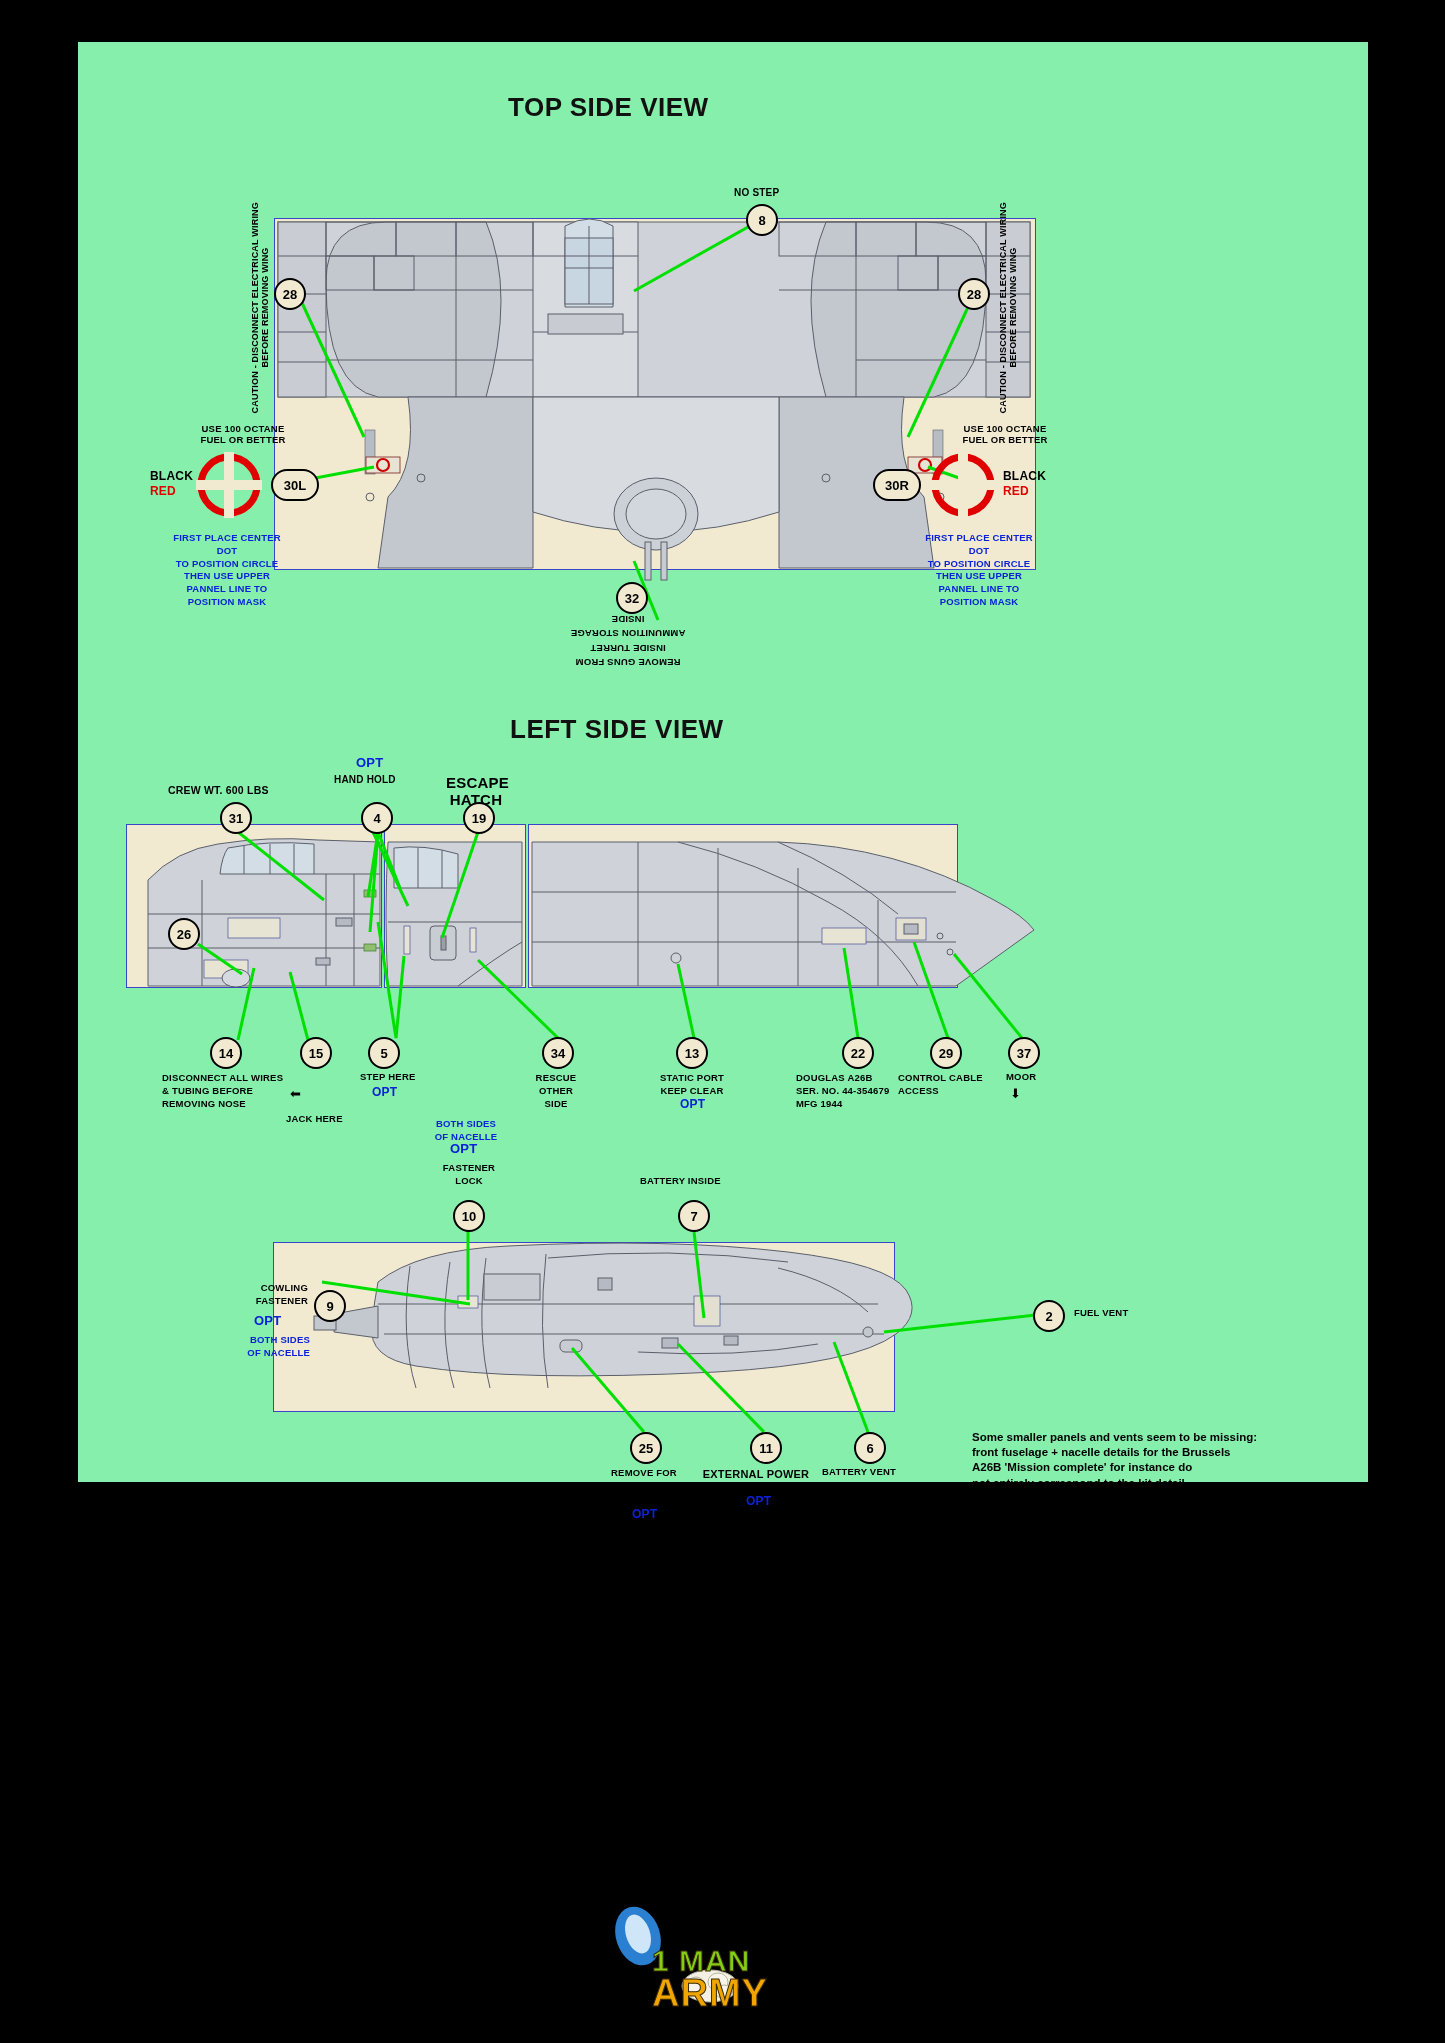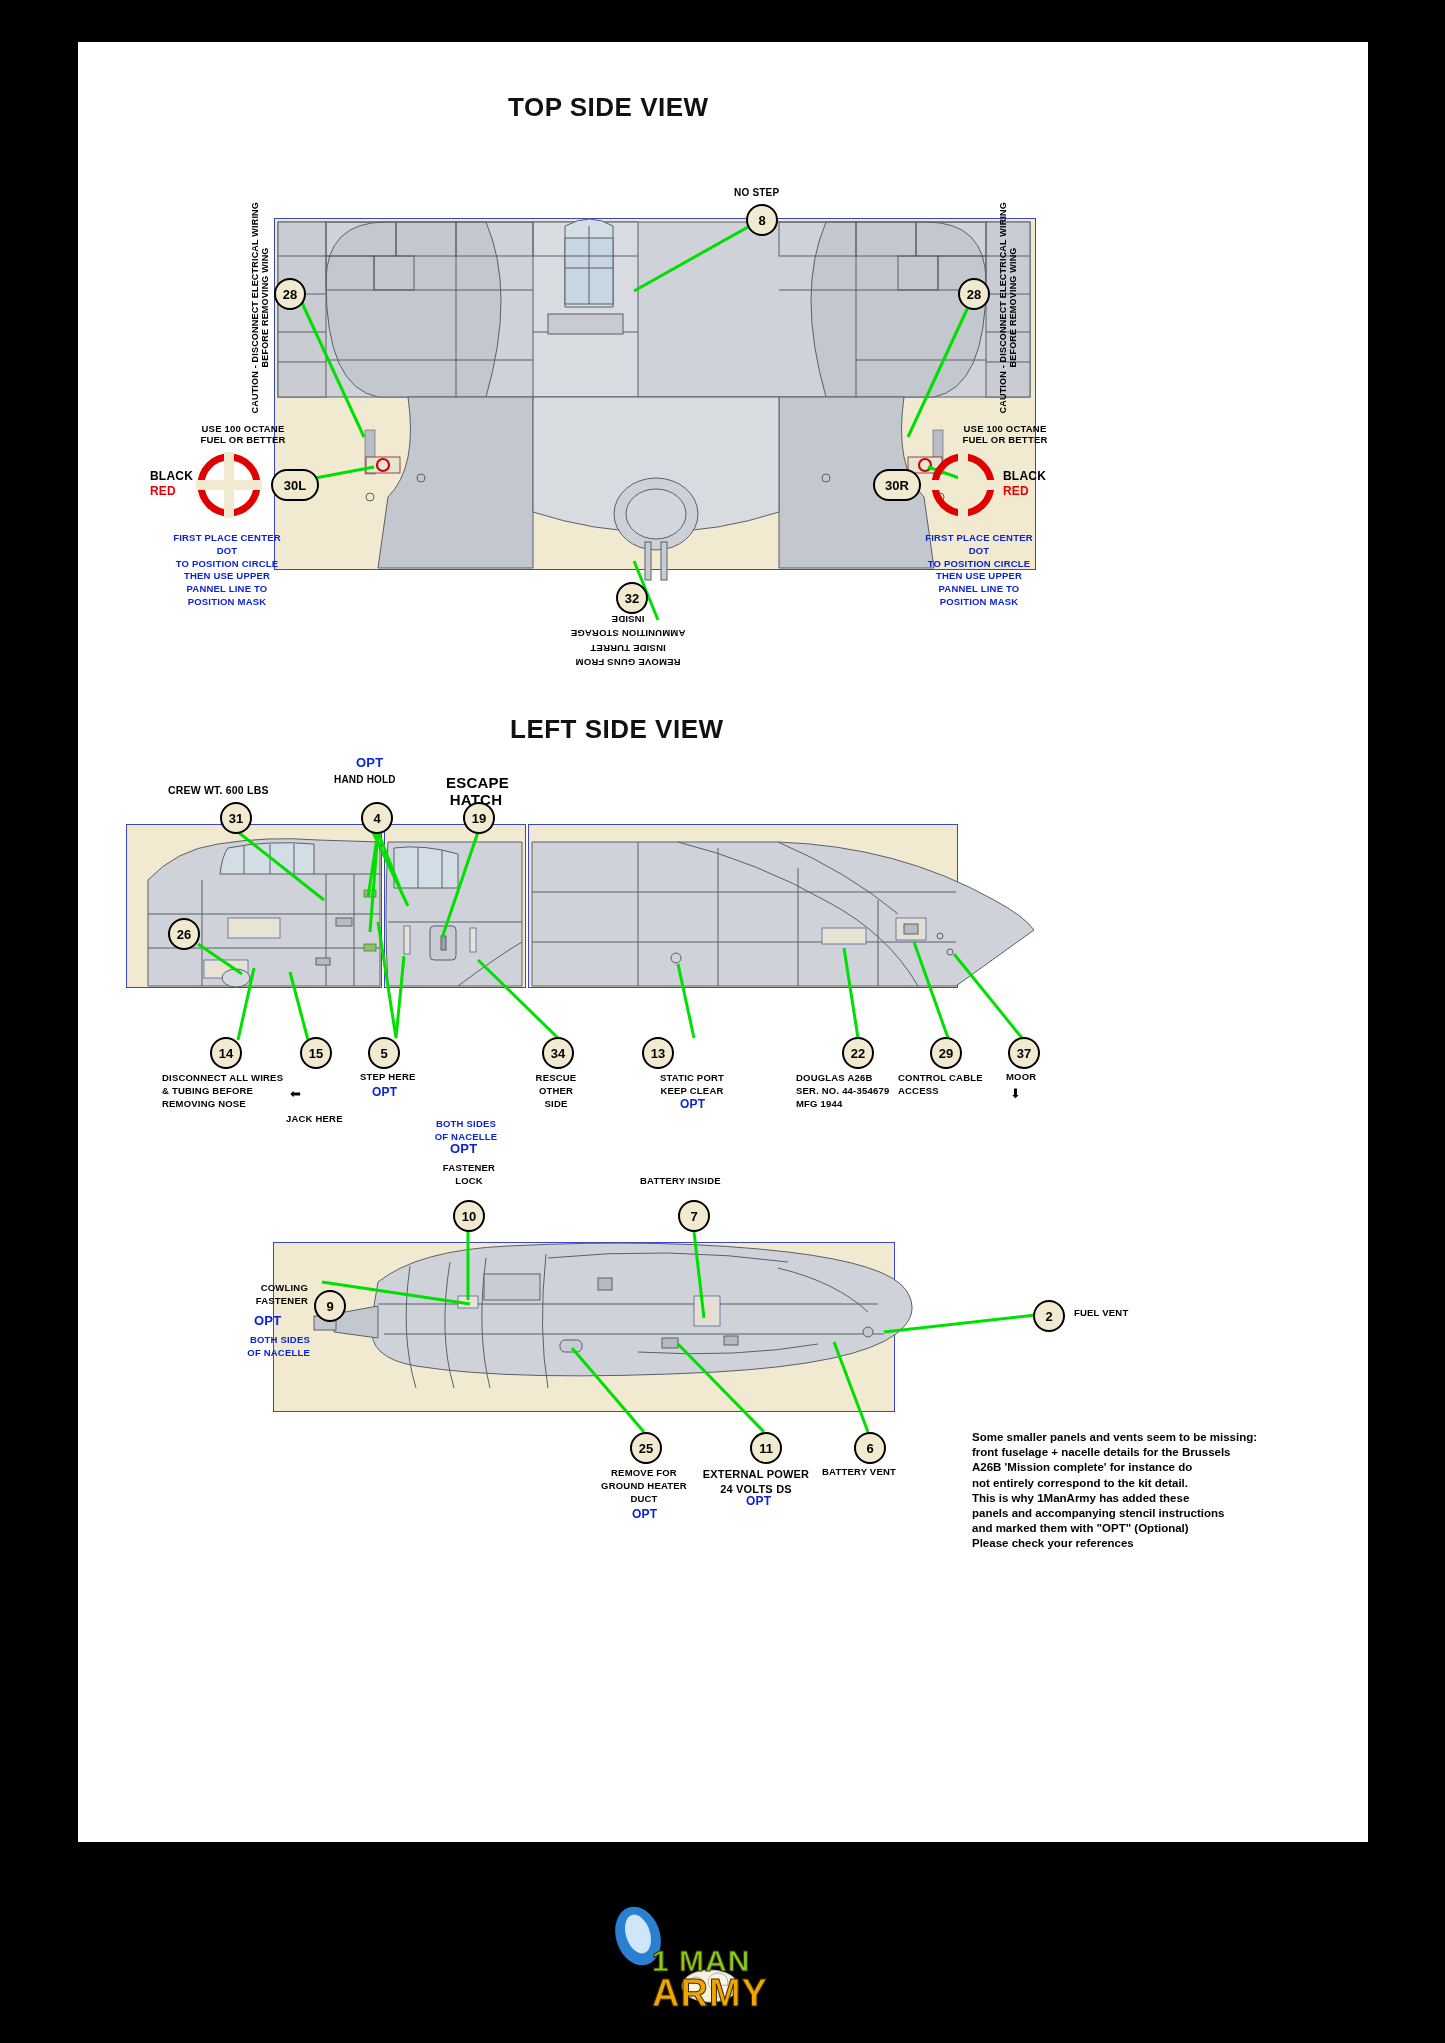--- a/index.html
+++ b/index.html
@@ -1,19 +1,19 @@
 <!DOCTYPE html>
 <html><head>
 <meta charset="utf-8">
 <style>
   html,body{margin:0;padding:0;background:#000;}
   body{width:1445px;height:2043px;position:relative;font-family:"Liberation Sans",sans-serif;overflow:hidden;}
   #sheet{
-    position:absolute;left:78px;top:42px;width:1290px;height:1800px;
-    background:#ffffff;
+    position:absolute;left:78px;top:42px;width:1290px;height:1440px;
+    background:#86efac;
   }
   .lbl{position:absolute;font-weight:bold;color:#000;letter-spacing:.2px;line-height:1.15;}
   .blue{color:#0a22d8;}
   .red{color:#e00000;}
   .title{position:absolute;font-size:26px;font-weight:bold;color:#111;letter-spacing:.5px;}
   .vert{writing-mode:vertical-rl;transform:rotate(180deg);}
   .rot180{transform:rotate(180deg);}
   .circ{
     position:absolute;width:28px;height:28px;border-radius:50%;
     border:2px solid #000;background:#f1ead1;color:#000;
@@ -276,21 +276,21 @@
       <path class="lead" d="M780 996 L766 906"></path>
       <path class="lead" d="M870 996 L836 900"></path>
       <path class="lead" d="M944 996 L876 912"></path>
     </g>
   </svg>
 
   <div class="circ" style="left:132px;top:995px;">14</div>
   <div class="circ" style="left:222px;top:995px;">15</div>
   <div class="circ" style="left:290px;top:995px;">5</div>
   <div class="circ" style="left:464px;top:995px;">34</div>
-  <div class="circ" style="left:564px;top:995px;">13</div>
+  <div class="circ" style="left:598px;top:995px;">13</div>
   <div class="circ" style="left:764px;top:995px;">22</div>
   <div class="circ" style="left:852px;top:995px;">29</div>
   <div class="circ" style="left:930px;top:995px;">37</div>
 
   <div class="lbl" style="left:84px;top:1030px;font-size:9.5px;white-space:pre-line;line-height:1.35;">DISCONNECT ALL WIRES
 &amp; TUBING BEFORE
 REMOVING NOSE</div>
   <div class="lbl" style="left:208px;top:1030px;font-size:9.5px;margin-top:42px;">JACK HERE</div>
   <div style="position:absolute;left:212px;top:1044px;font-size:13px;">⬅</div>
   <div class="lbl" style="left:282px;top:1030px;font-size:9.5px;">STEP HERE</div>

